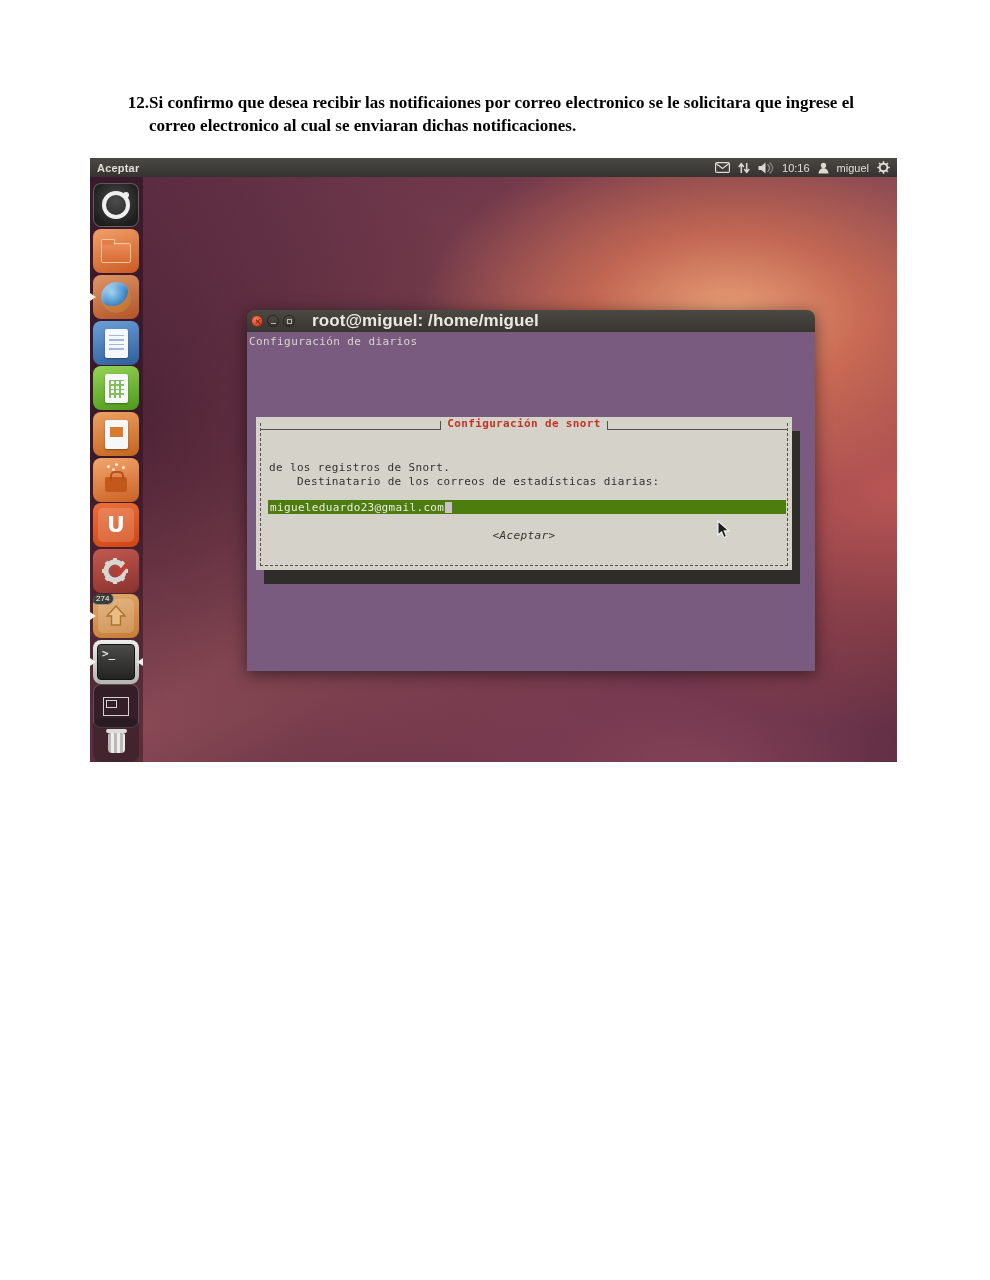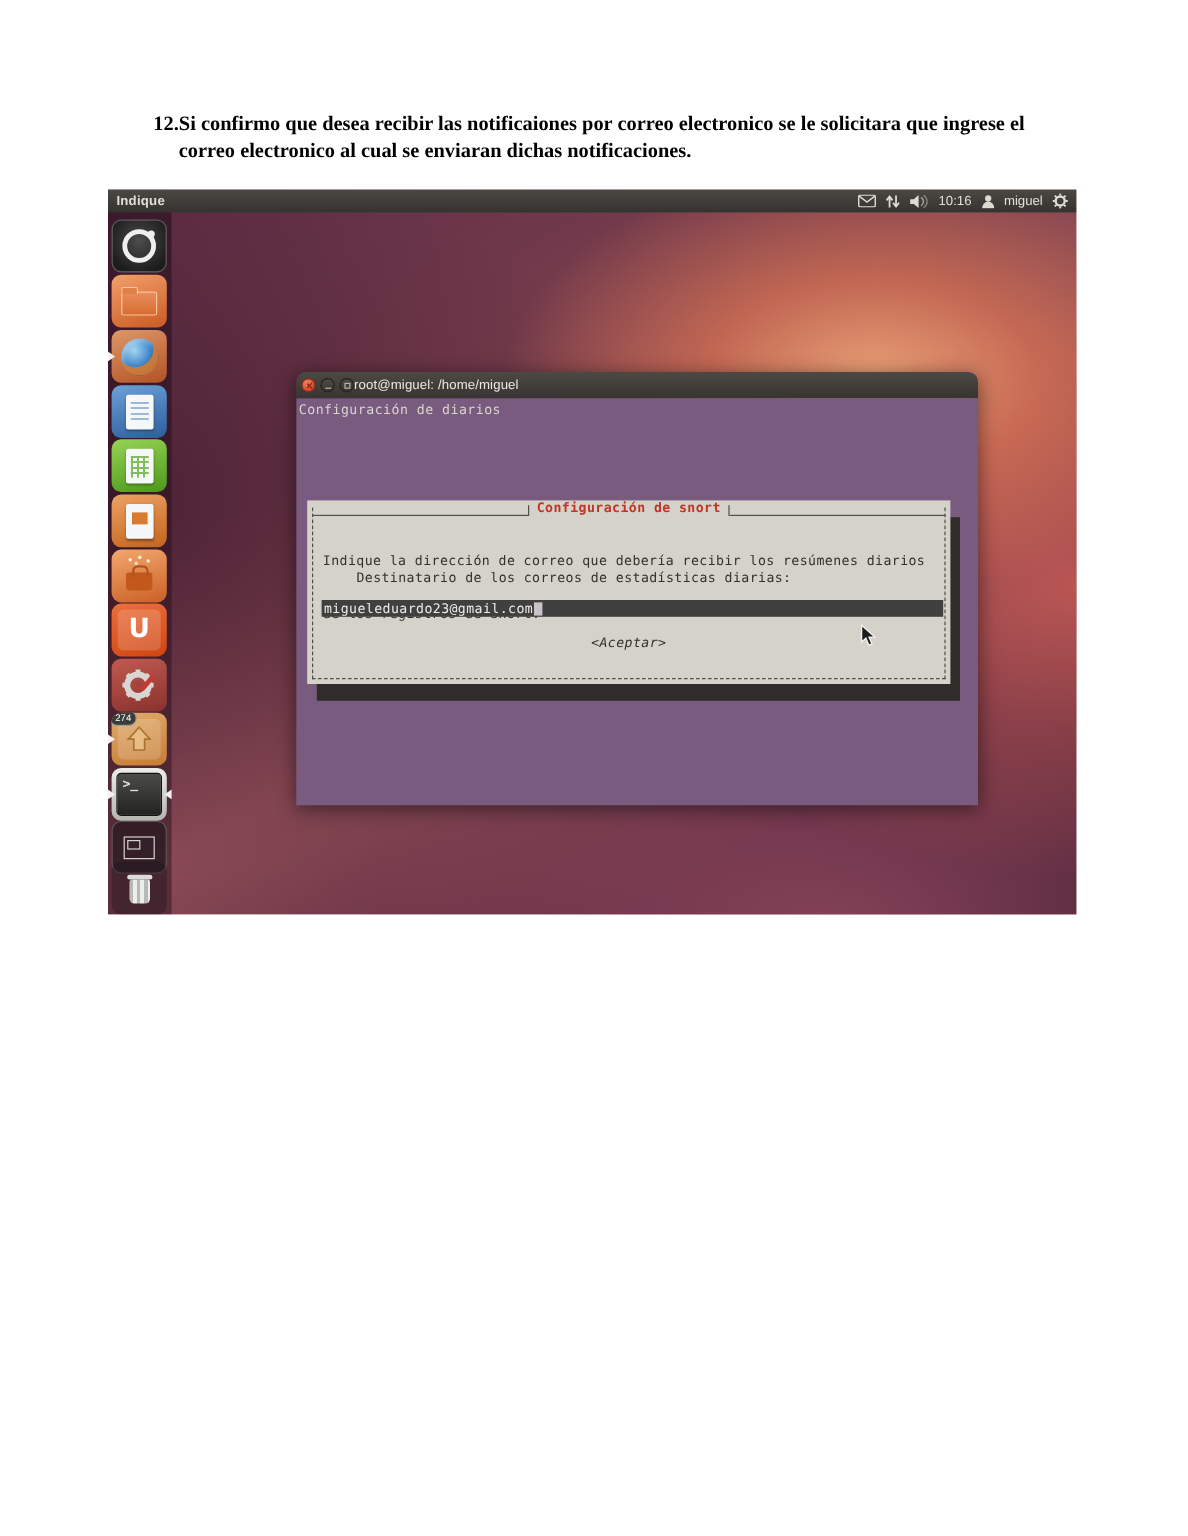--- a/index.html
+++ b/index.html
@@ -122,58 +122,58 @@
     border-radius:8px 8px 0 0;display:flex;align-items:center;
   }
   .wbtn{width:12px;height:12px;border-radius:50%;margin-left:4px;flex:none;position:relative;box-sizing:border-box;}
   .wbtn-close{background:radial-gradient(circle at 35% 30%, #f0835d, #d7452c 72%);border:1px solid #8c2c12;}
   .wbtn-close::before,.wbtn-close::after{content:"";position:absolute;left:2.5px;top:4.7px;width:5.5px;height:1.3px;background:#7e2410;}
   .wbtn-close::before{transform:rotate(45deg);}
   .wbtn-close::after{transform:rotate(-45deg);}
   .wbtn-plain{background:linear-gradient(#4e4c47,#37352f);border:1px solid #25231f;}
   .wbtn-min::before{content:"";position:absolute;left:3px;top:7px;width:4.5px;height:1.3px;background:#b9b5ad;}
   .wbtn-max::before{content:"";position:absolute;left:3px;top:3px;width:4.5px;height:4.5px;border:1.2px solid #b9b5ad;box-sizing:border-box;}
-  .wtitle{font-weight:normal;font-size:11px;color:#ece8e0;letter-spacing:.1px;}
+  .wtitle{margin-left:17px;font-weight:bold;font-size:17px;color:#ece8e0;letter-spacing:.1px;}
 
   .term{
     position:absolute;left:0;right:0;top:22px;bottom:0;background:#7a5b80;
     font-family:"DejaVu Sans Mono",monospace;font-size:11px;color:#d9d5cd;
   }
   .screen-title{position:absolute;left:2px;top:3px;letter-spacing:.4px;}
 
   .dlg-shadow{position:absolute;left:17px;top:99px;width:536px;height:153px;background:#2e2d2a;}
   .dialog{position:absolute;left:9px;top:85px;width:536px;height:153px;background:#d5d3c9;color:#32322c;letter-spacing:.35px;}
   .dlg-frame{position:absolute;left:4px;right:4px;top:6px;bottom:4px;border:1px dashed #50504六;border:1px dashed #50504a;border-top:none;}
   .dlg-titlerow{position:absolute;left:4px;right:4px;top:0;height:13px;display:flex;align-items:flex-end;}
   .tline{flex:1;height:0;border-top:1px solid #50504a;}
   .tick{width:1px;height:9px;background:#50504a;flex:none;}
   .dlg-title{flex:none;padding:0 6px;color:#c13427;font-weight:bold;font-size:11px;}
   .dlg-text{position:absolute;left:13px;top:15px;line-height:14.5px;white-space:pre;}
   .dlg-label{position:absolute;left:13px;top:58px;white-space:pre;padding-left:28px;}
   .dlg-input{
-    position:absolute;left:12px;top:83px;width:518px;height:14px;background:#404040;
+    position:absolute;left:12px;top:83px;width:518px;height:14px;background:#4d7c0f;
     color:#edebe7;display:flex;align-items:center;padding-left:2px;box-sizing:border-box;
   }
   .caret{width:7px;height:11px;background:#c9c2c9;margin-left:1px;flex:none;}
   .dlg-accept{position:absolute;left:0;right:0;top:112px;text-align:center;color:#32322c;font-style:italic;}
 
   .mouse{position:absolute;left:627px;top:362px;}
 </style>
 </head>
 <body>
 
 <div class="instruction">
   <div class="instr-num">12.</div>
   <div class="instr-text">Si confirmo que desea recibir las notificaiones por correo electronico se le solicitara que ingrese el correo electronico al cual se enviaran dichas notificaciones.</div>
 </div>
 
 <div class="shot">
 
   <div class="panel">
-    <div class="panel-app">Indique</div>
+    <div class="panel-app">Aceptar</div>
     <div class="panel-right">
       <svg width="15" height="11" viewBox="0 0 15 11">
           <rect x="0.6" y="0.6" width="13.8" height="9.8" rx="1.2" fill="none" stroke="#dfdbd3" stroke-width="1.2"></rect>
           <path d="M1 1.4 L7.5 6.4 L14 1.4" fill="none" stroke="#dfdbd3" stroke-width="1.2"></path>
         </svg>
       <svg width="12" height="12" viewBox="0 0 12 12">
           <path d="M3.3 11 V3 M0.8 5 L3.3 1.8 L5.8 5" fill="none" stroke="#dfdbd3" stroke-width="1.5"></path>
           <path d="M8.7 1 V9 M6.2 7 L8.7 10.2 L11.2 7" fill="none" stroke="#dfdbd3" stroke-width="1.5"></path>
         </svg>
       <svg width="16" height="12" viewBox="0 0 16 12">
@@ -308,21 +308,20 @@
       <div class="dialog">
         <div class="dlg-frame"></div>
         <div class="dlg-titlerow">
           <div class="tline"></div>
             <div class="tick"></div>
           <div class="dlg-title">Configuración de snort</div>
           <div class="tick"></div>
             <div class="tline"></div>
         </div>
         <div class="dlg-text">
-          <div>Indique la dirección de correo que debería recibir los resúmenes diarios</div>
           <div>de los registros de Snort.</div>
         </div>
         <div class="dlg-label">Destinatario de los correos de estadísticas diarias:</div>
         <div class="dlg-input">
           <span>migueleduardo23@gmail.com</span>
           <span class="caret"></span>
         </div>
         <div class="dlg-accept">&lt;Aceptar&gt;</div>
       </div>
     </div>

